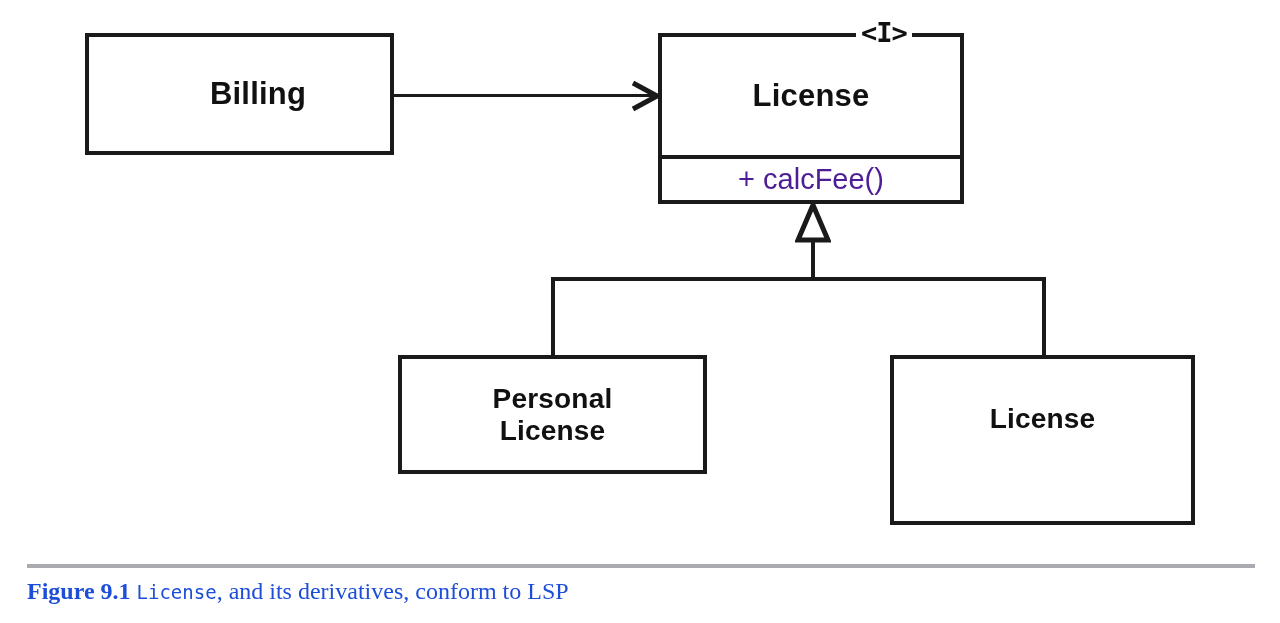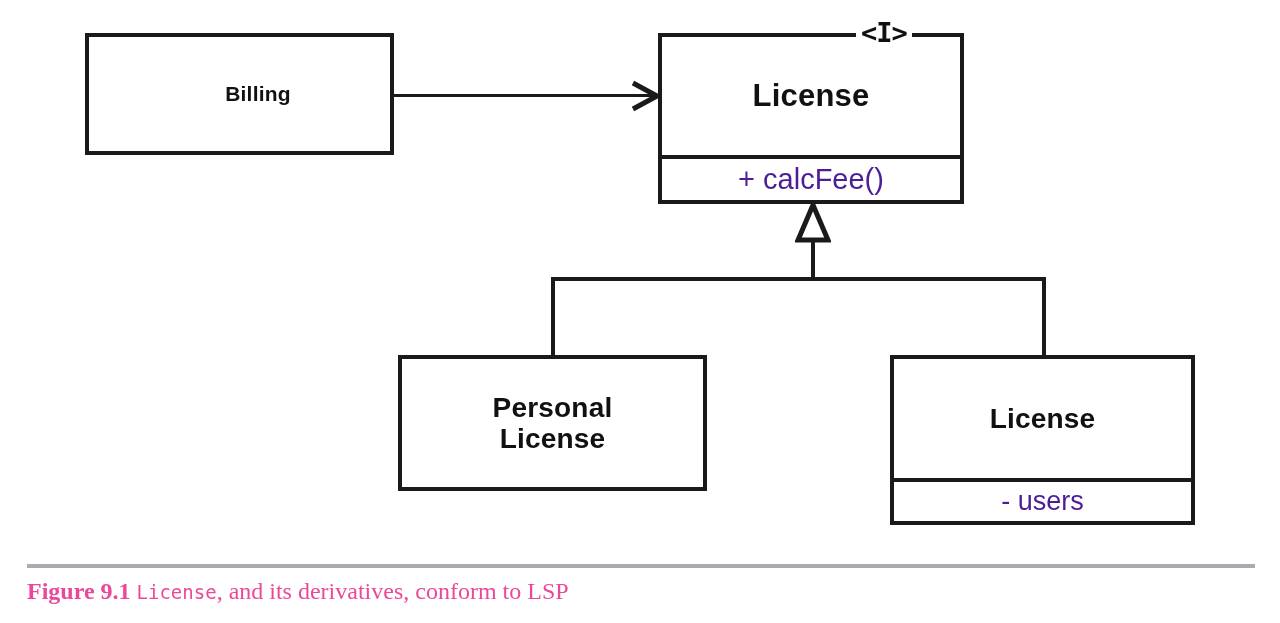--- a/index.html
+++ b/index.html
@@ -44,32 +44,32 @@
     text-align: center;
     color: #4c1d95;
     font-weight: normal;
   }
 
   
   #billing-box {
     left: 85px;  top: 33px;
     width: 309px; height: 122px;
   }
-  #billing-box .uml-name { font-size: 21px; padding-left: 37px; }
+  #billing-box .uml-name { font-size: 31px; padding-left: 37px; }
 
   #license-box {
     left: 658px; top: 33px;
     width: 306px; height: 171px;
   }
   #license-box .uml-name { font-size: 31px; height: 118px; flex: 0 0 118px; }
   #license-box .uml-compartment { height: 49px; font-size: 29px; }
 
   #personal-box {
     left: 398px; top: 355px;
-    width: 309px; height: 136px;
+    width: 309px; height: 119px;
   }
   #personal-box .uml-name { font-size: 28px; }
 
   #business-box {
     left: 890px; top: 355px;
     width: 305px; height: 170px;
   }
   #business-box .uml-name { font-size: 28px; height: 119px; flex: 0 0 119px; }
   #business-box .uml-compartment { height: 47px; font-size: 27px; }
 
@@ -144,21 +144,21 @@
     background: #a9abб0;
     background: #a9abb0;
   }
   #caption {
     position: absolute;
     left: 27px;
     top: 578px;
     width: 1230px;
     font-family: "Liberation Serif", serif;
     font-size: 24px;
-    color: #ec4899;
+    color: #1d4ed8;
     white-space: nowrap;
   }
   #caption .cap-bold { font-weight: bold; }
   #caption .cap-mono {
     font-family: "DejaVu Sans Mono", monospace;
     font-size: 19px;
   }
 </style>
 </head>
 <body>
@@ -196,21 +196,20 @@
       </div>
     </div>
   </div>
 
   <div class="uml-box" id="business-box">
     <div class="uml-name">
       <div>
         <div>License</div>
       </div>
     </div>
-    <div class="uml-compartment">- users</div>
   </div>
 
   <div id="caption-rule"></div>
   <div id="caption">
     <span class="cap-bold">Figure 9.1</span><span> </span><span class="cap-mono">License</span><span>, and its derivatives, conform to LSP</span>
   </div>
 
 </div>
 
 </body></html>

